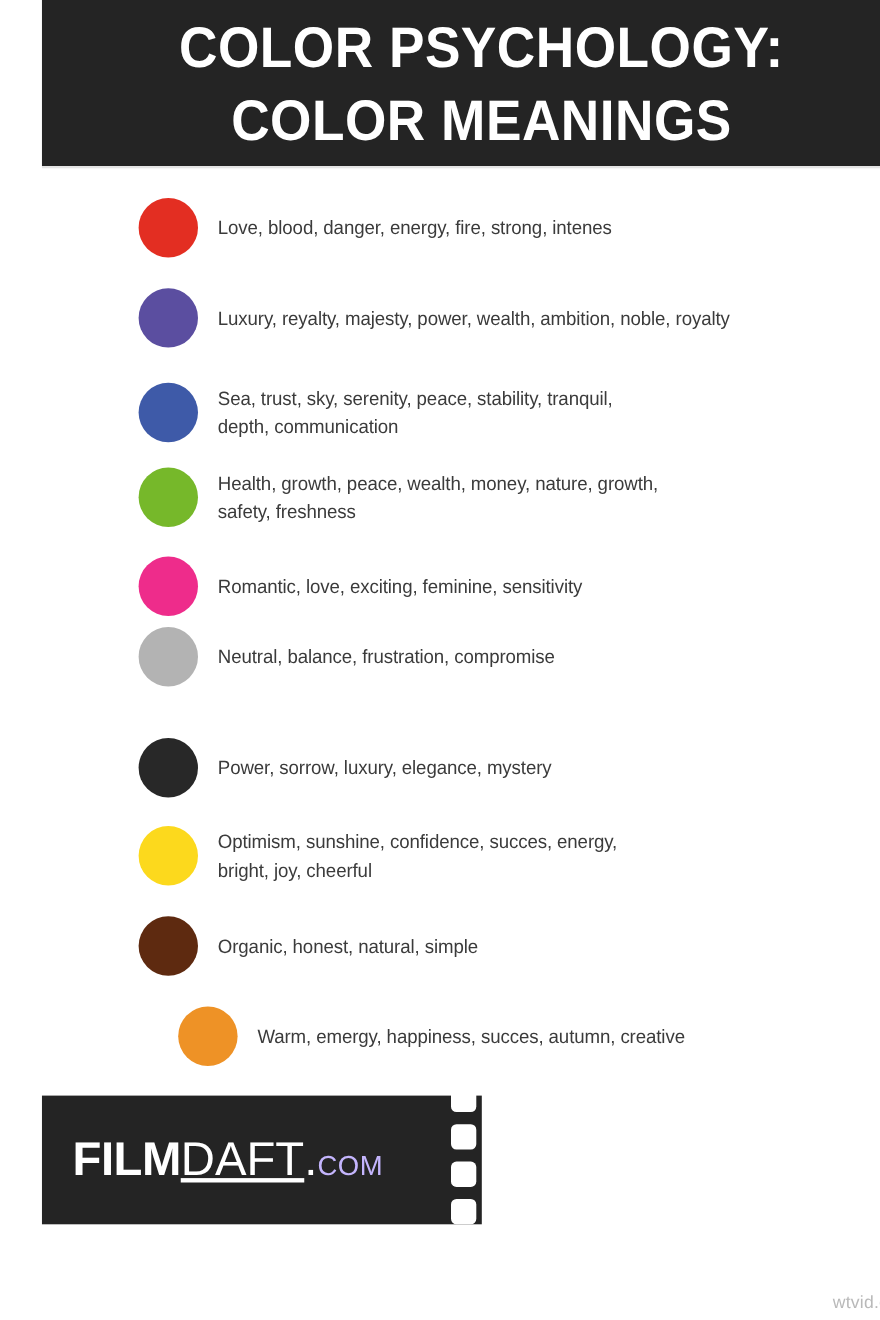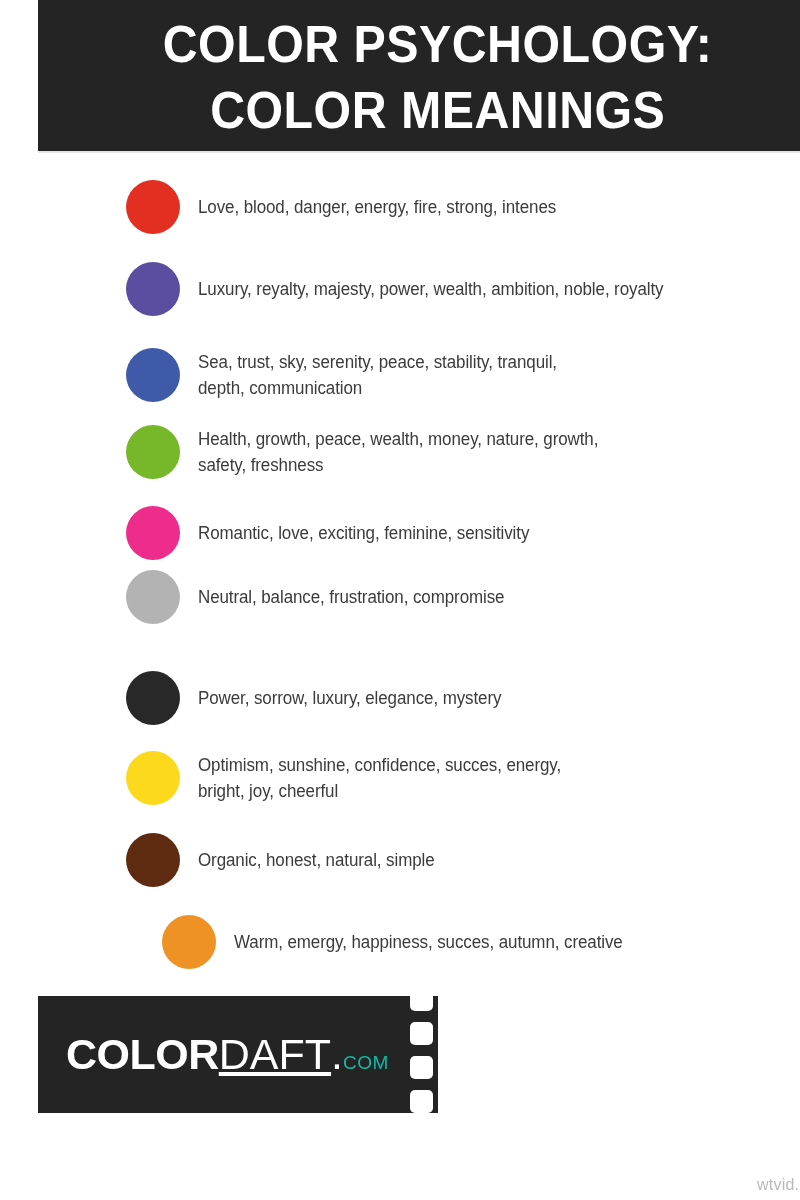--- a/index.html
+++ b/index.html
@@ -133,24 +133,24 @@
     letter-spacing: 0px;
     text-decoration: underline;
   }
   .logo-dot {
     color: #ffffff;
     font-family: "Liberation Sans", sans-serif;
     font-weight: 300;
     font-size: 43px;
   }
   .logo-com {
-    color: #14b8a6;
+    color: #c4b5fd;
     font-family: "Liberation Sans", sans-serif;
     font-weight: 300;
-    font-size: 19px;
+    font-size: 25px;
     letter-spacing: 0.5px;
   }
   .perforations {
     position: absolute;
     right: 0;
     top: 0;
     width: 34px;
     height: 117px;
   }
   .perf {
@@ -233,21 +233,21 @@
 
     <div class="row" style="top: 762px; height: 54px; padding-left: 36px;">
       <div class="swatch" style="background:#EE9226"></div>
       <div class="row-text"><span>Warm, emergy, happiness, succes, autumn, creative</span></div>
     </div>
 
   </div>
 
   <div class="footer-logo">
     <div class="logo-wordmark">
-      <span class="logo-bold">COLOR</span>
+      <span class="logo-bold">FILM</span>
         <span class="logo-light">DAFT</span>
         <span class="logo-dot">.</span>
         <span class="logo-com">COM</span>
     </div>
     <div class="perforations">
       <div class="perf" style="top: -8px;"></div>
       <div class="perf" style="top: 26px;"></div>
       <div class="perf" style="top: 60px;"></div>
       <div class="perf" style="top: 94px;"></div>
     </div>

